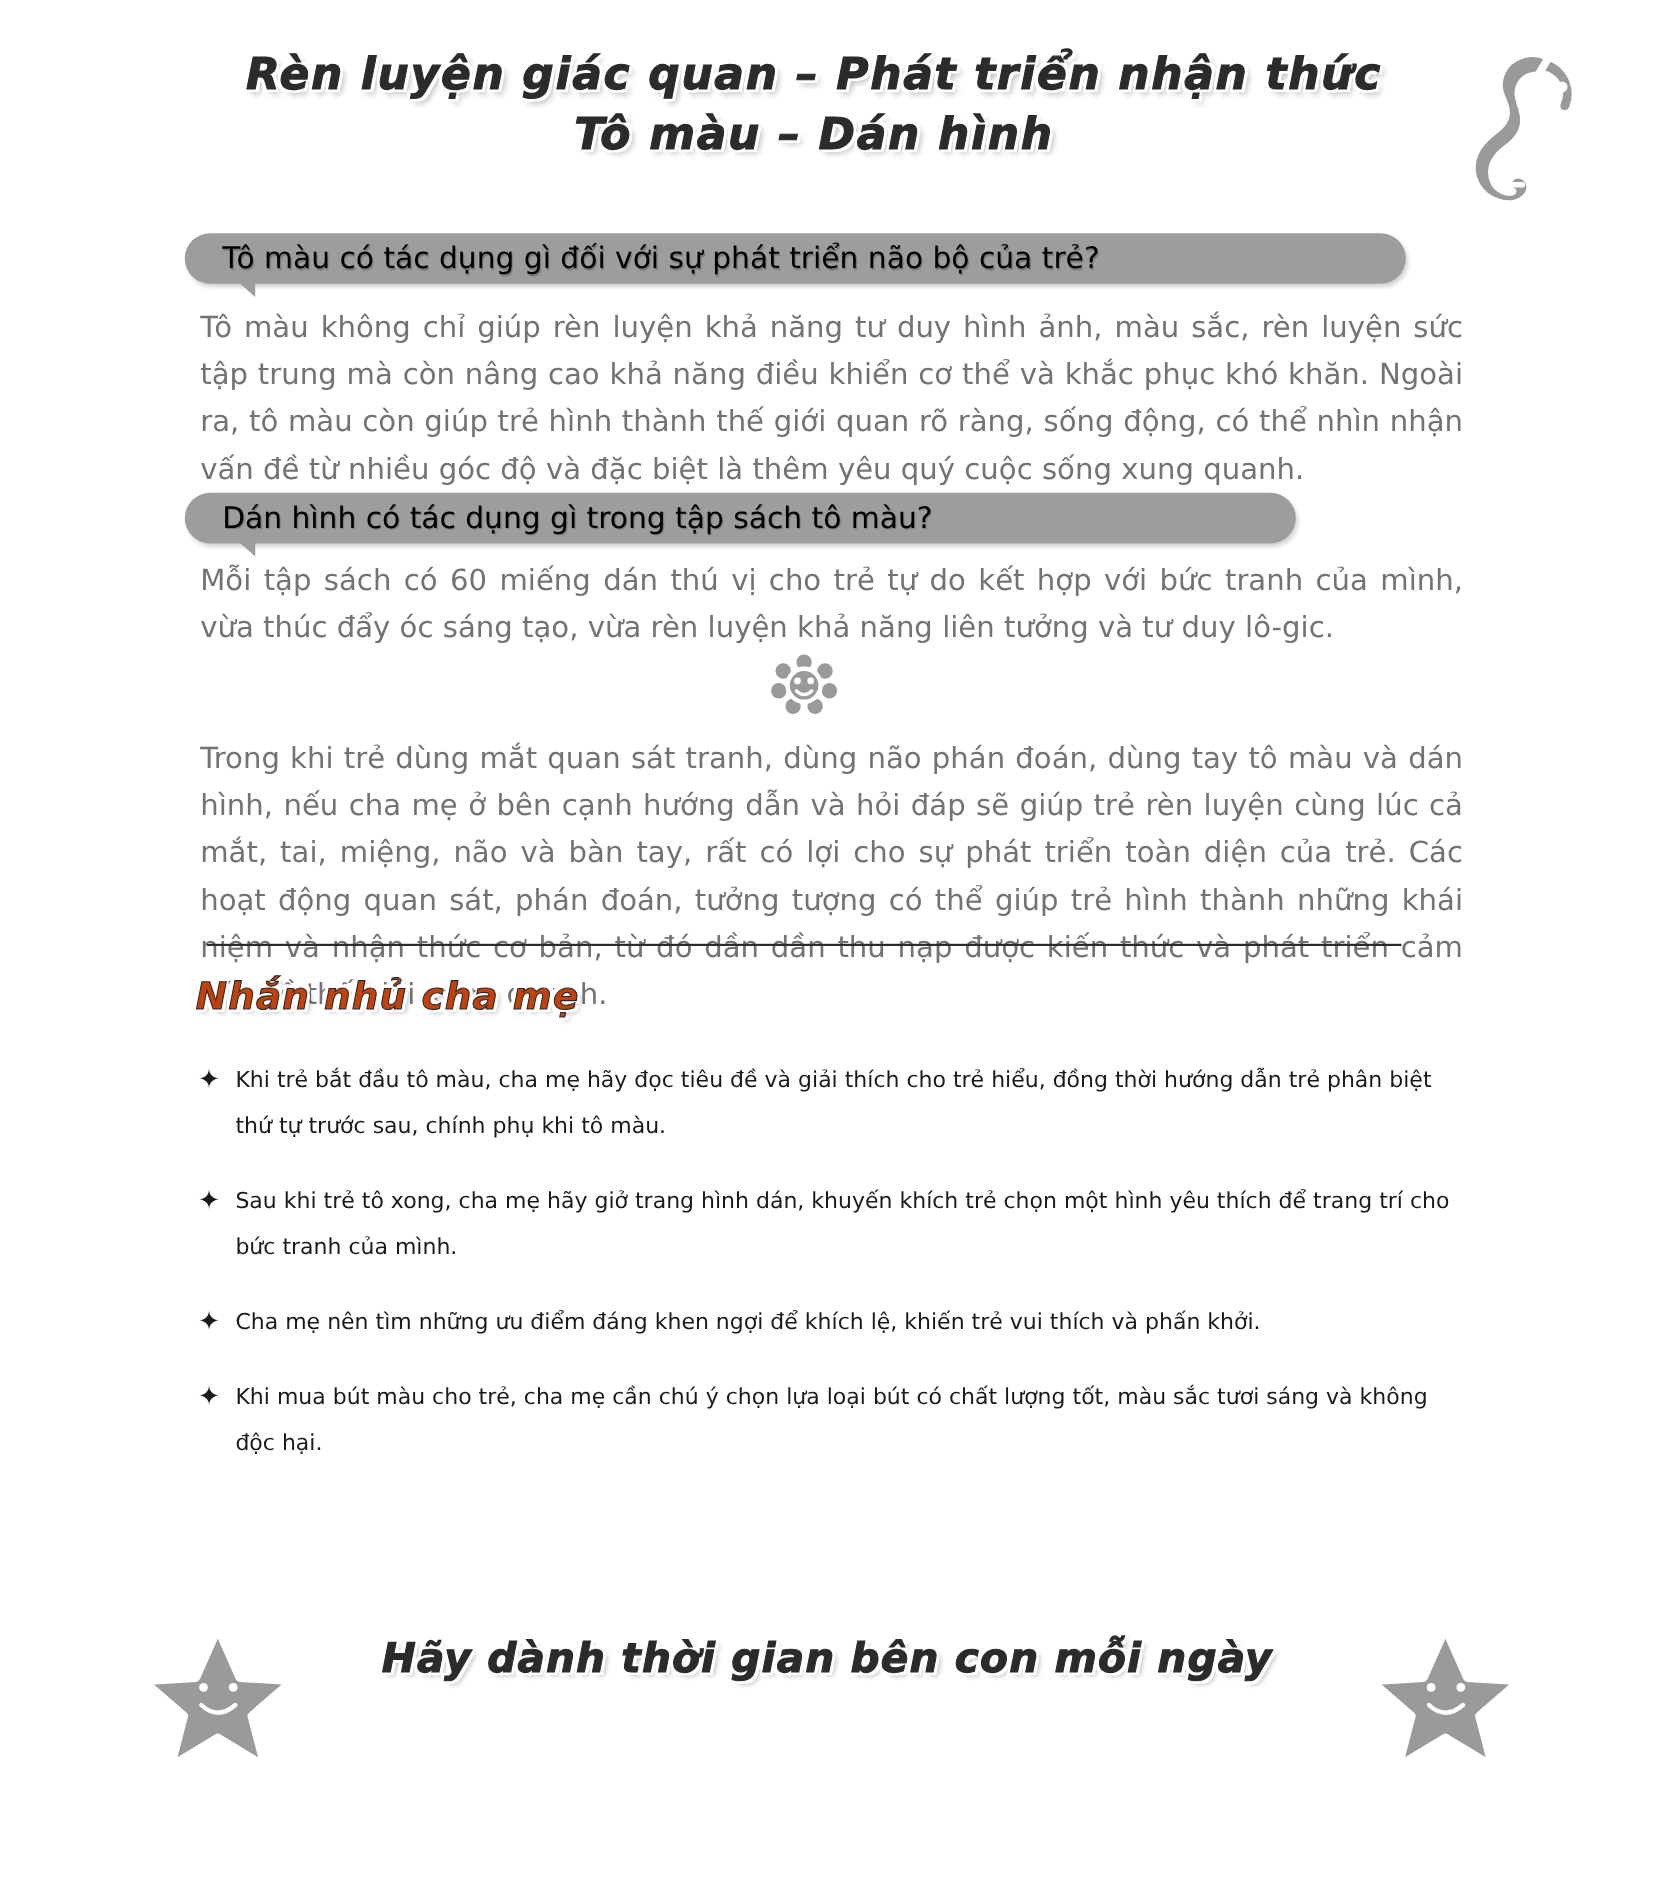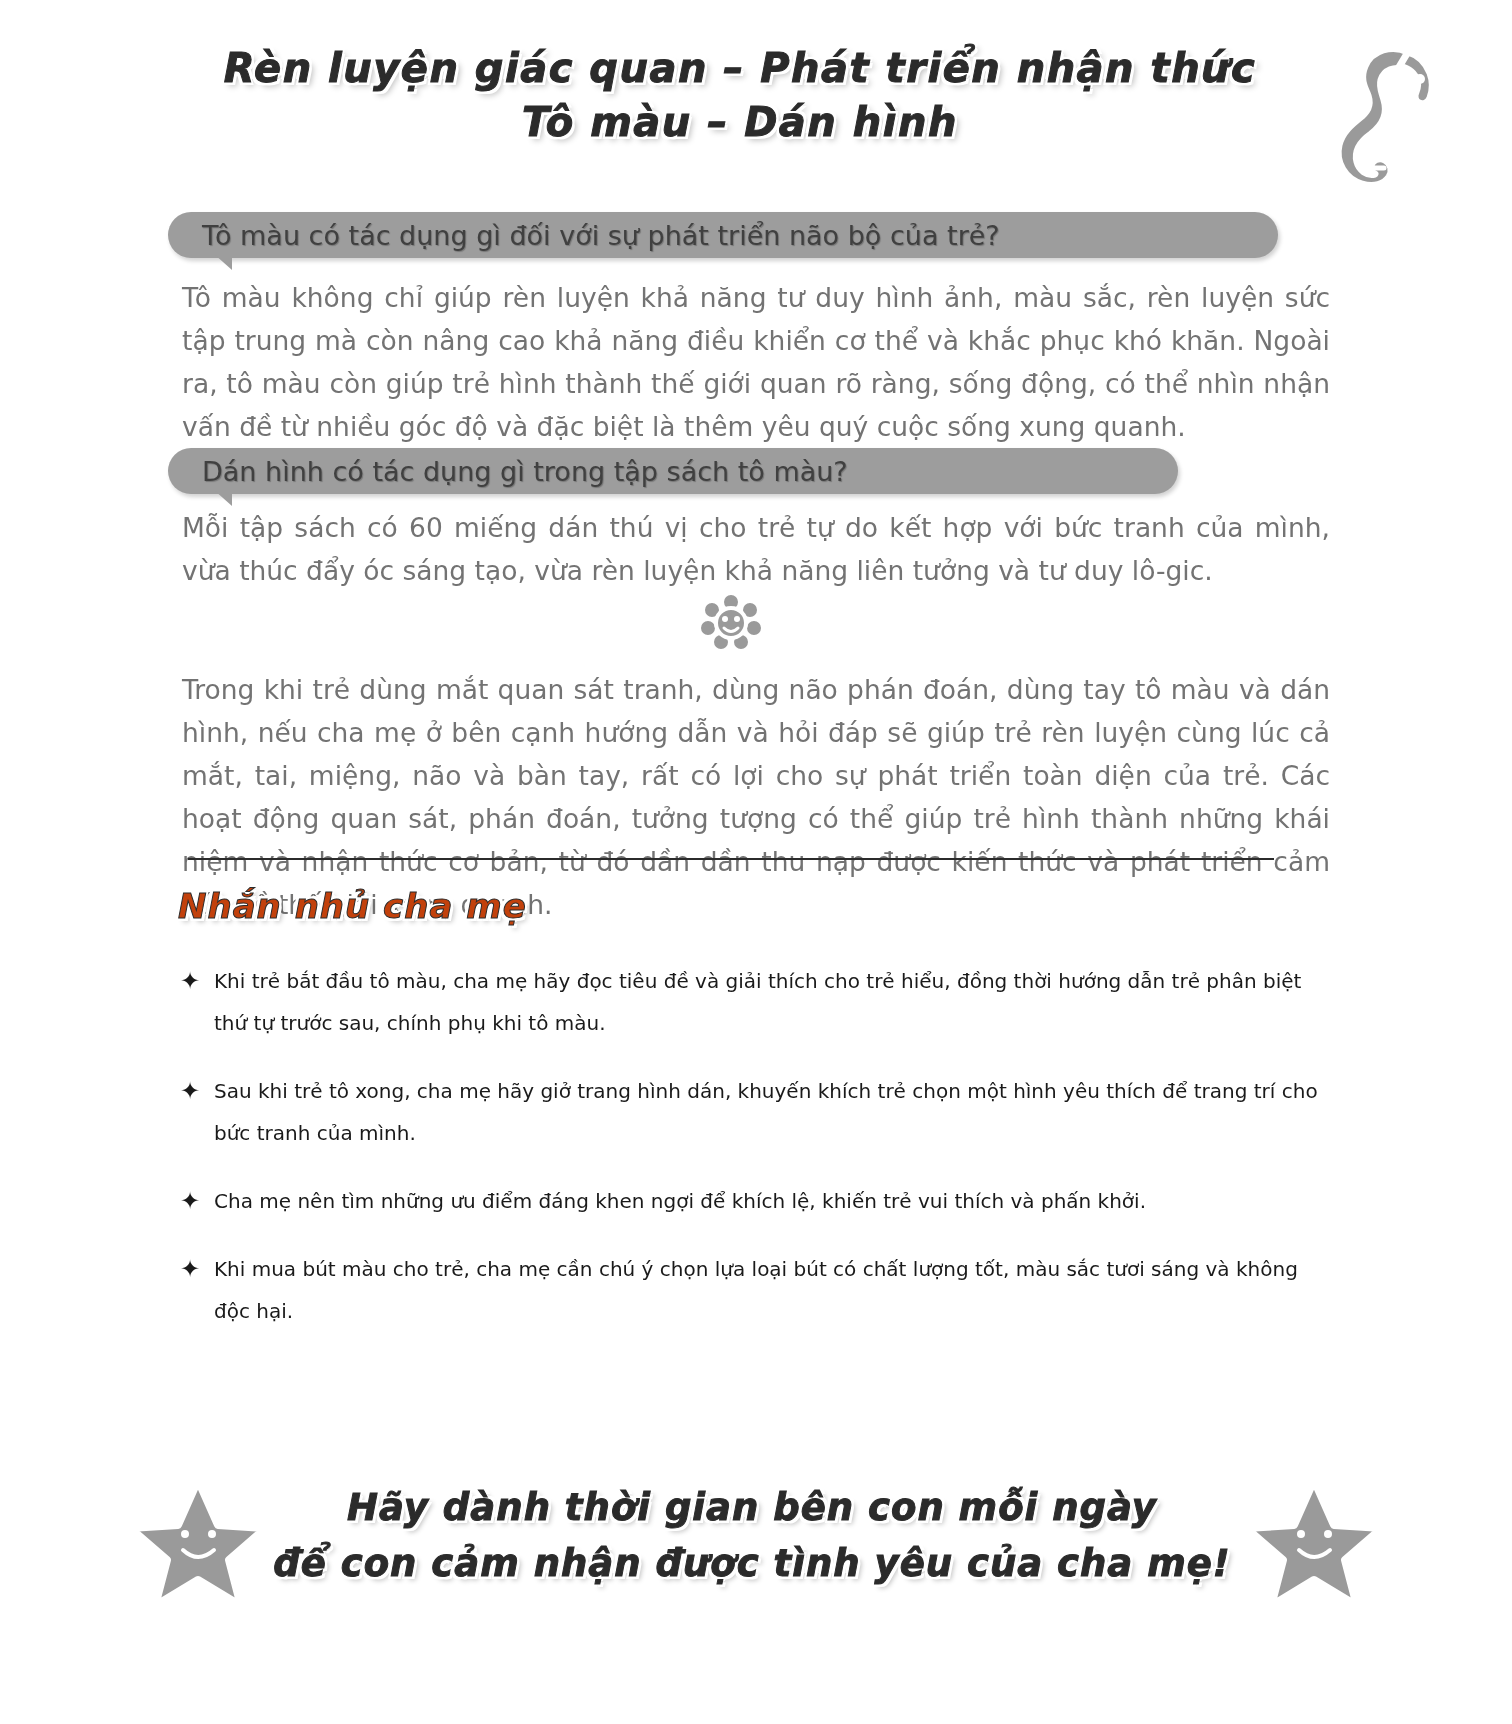--- a/index.html
+++ b/index.html
@@ -58,21 +58,21 @@
     background: #9d9d9d;
     border-radius: 24px;
     display: flex;
     align-items: center;
     padding: 0 34px;
     box-sizing: border-box;
     box-shadow: 2px 3px 4px rgba(0,0,0,0.18);
   }
   .banner span {
     font-size: 27px;
-    color: #404040;
+    color: #000000;
     font-family: "DejaVu Sans", sans-serif;
     white-space: nowrap;
     text-shadow: 1px 1px 1px rgba(0,0,0,0.25);
   }
   .banner::after {
     content: "";
     position: absolute;
     bottom: -12px;
     left: 46px;
     width: 0;
@@ -287,14 +287,13 @@
     <g fill="#ffffff">
       <circle cx="57" cy="64" r="4"></circle>
         <circle cx="84" cy="64" r="4"></circle>
     </g>
     <path d="M55 80q15 14 31 0" fill="none" stroke="#ffffff" stroke-width="4" stroke-linecap="round"></path>
   </svg>
 </div>
 
 <div class="footer">
   <div class="footer-line">Hãy dành thời gian bên con mỗi ngày</div>
-  <div class="footer-line">để con cảm nhận được tình yêu của cha mẹ!</div>
 </div>
 
 </body></html>

